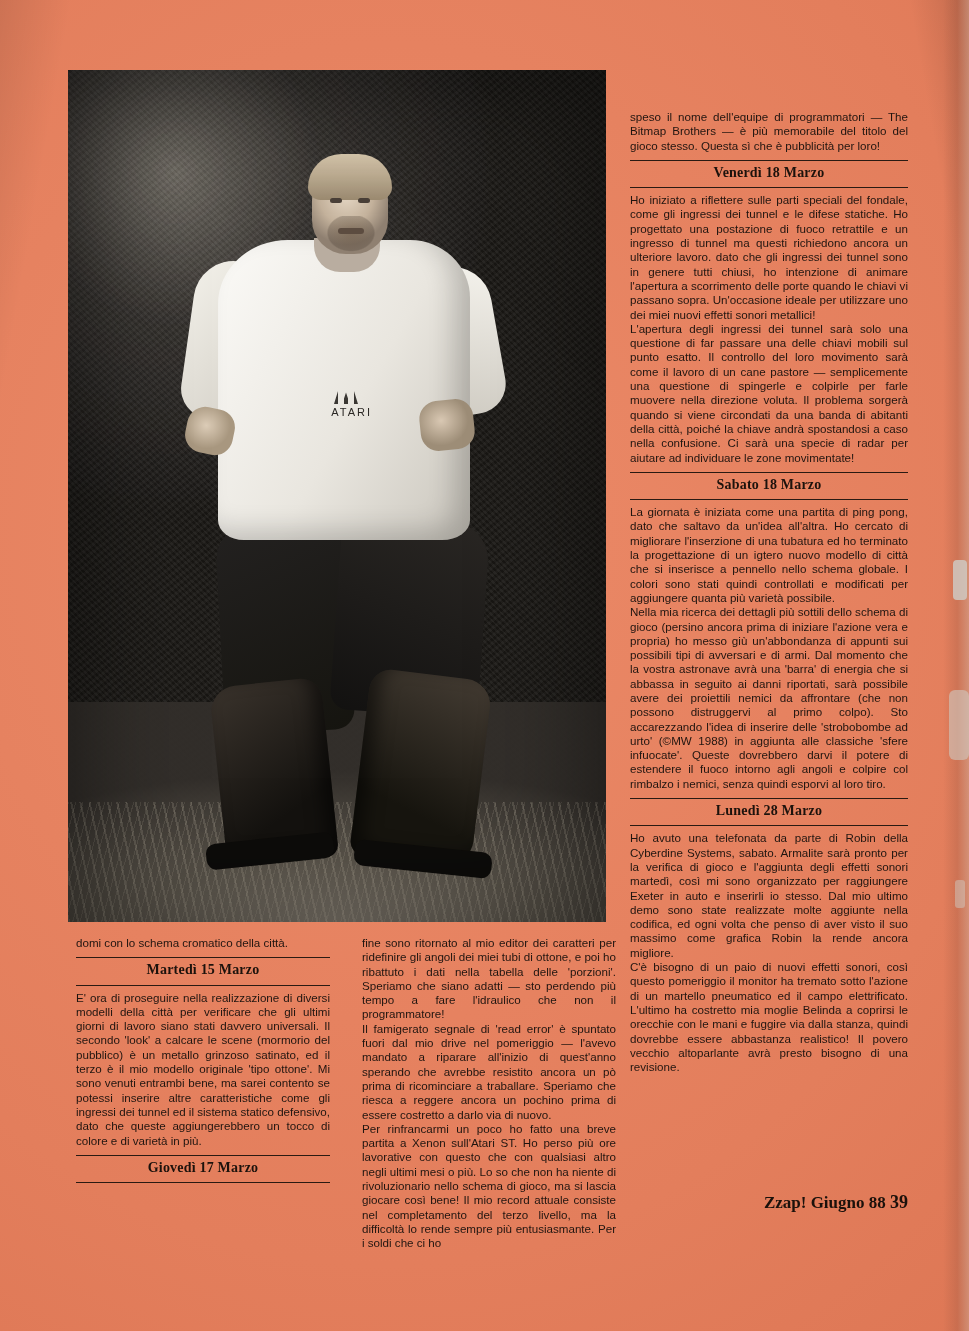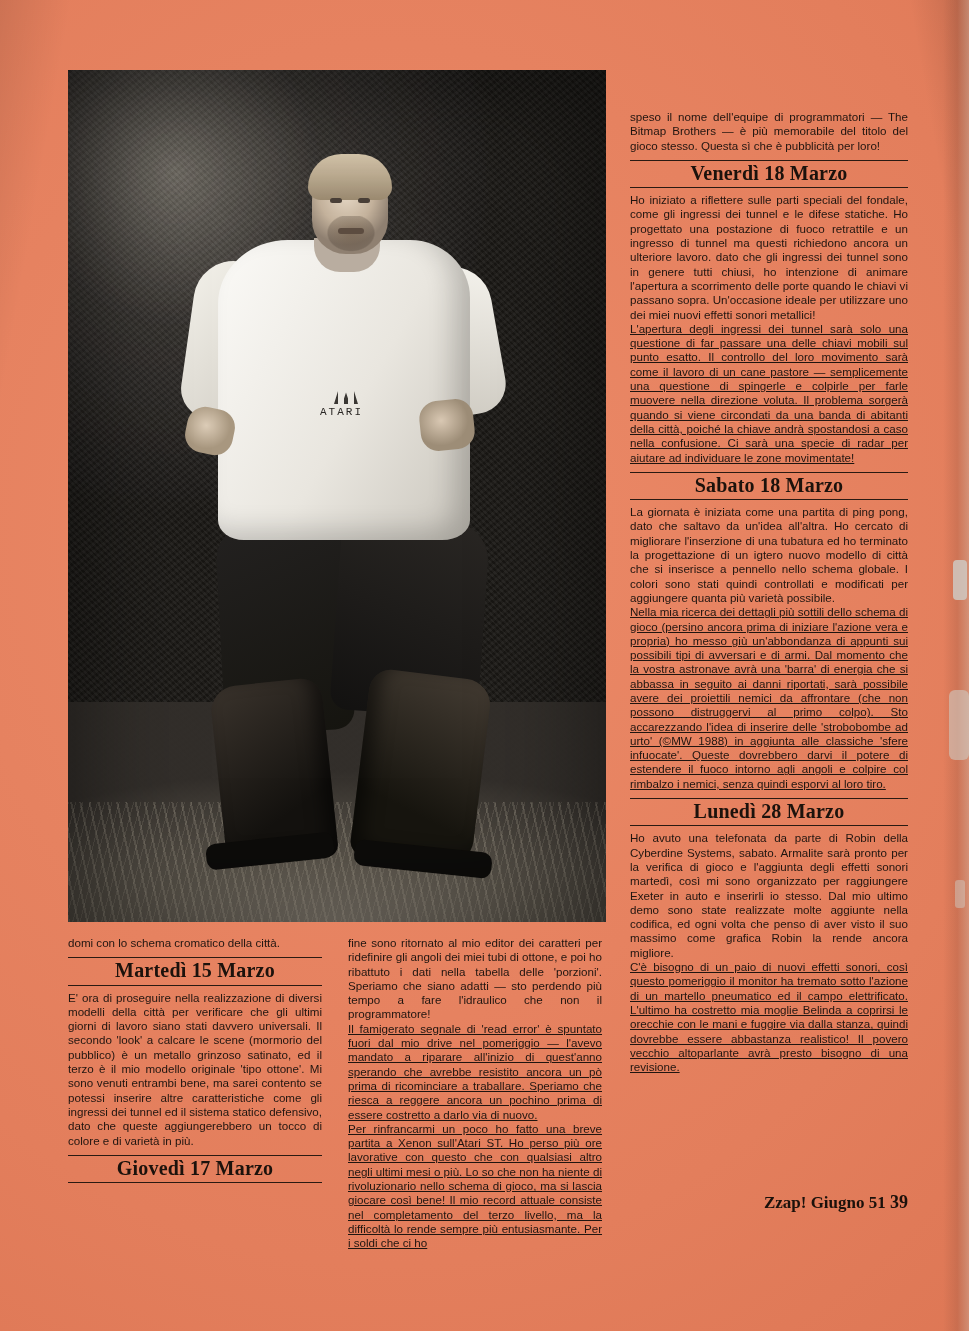--- a/index.html
+++ b/index.html
@@ -104,22 +104,22 @@
     left: 352px; top: 196px; width: 78px; height: 150px;
     background: linear-gradient(200deg, #f6f4ee 0%, #cfcbc2 100%);
     border-radius: 18px 40px 30px 26px;
     transform: rotate(-10deg);
   }
   .fig-logo {
     left: 252px; top: 320px; width: 52px; height: 30px;
     color: #2a2724;
     font-size: 11px;
     letter-spacing: 2px;
-    text-align: left;
-    font-family: Liberation Mono, monospace;
+    text-align: right;
+    font-family: Liberation Sans, sans-serif;
   }
   .fig-logo .mark {
     width: 24px; height: 14px; margin: 0 auto 2px;
     background:
       linear-gradient(90deg, #3a3733 0 4px, transparent 4px 10px, #3a3733 10px 14px, transparent 14px 20px, #3a3733 20px 24px);
     clip-path: polygon(0 100%, 18% 0, 34% 100%, 50% 18%, 66% 100%, 82% 0, 100% 100%);
   }
   .fig-neck {
     left: 246px; top: 168px; width: 66px; height: 34px;
     background: #b9ada0;
@@ -203,51 +203,51 @@
   }
   .col {
     position: absolute;
     top: 0;
     width: 254px;
     font-size: 11.6px;
     line-height: 14.3px;
     color: #201510;
     text-align: justify;
   }
-  .col.c1 { left: 0; }
-  .col.c2 { left: 280px; }
+  .col.c1 { left: 8px; }
+  .col.c2 { left: 294px; }
   .col-right {
     position: absolute;
     left: 562px;
     top: 40px;
     width: 278px;
     font-size: 11.6px;
     line-height: 14.3px;
     color: #201510;
     text-align: justify;
   }
   .rule {
     border: 0;
     border-top: 1.6px solid #2a1a12;
     margin: 7px 0 5px;
   }
   h2.sec {
     font-family: "Liberation Serif", serif;
     font-weight: bold;
-    font-size: 20px;
+    font-size: 14px;
     text-align: center;
     margin: 2px 0 3px;
     color: #1c120c;
     letter-spacing: .2px;
   }
   p {
     margin: 0 0 0 0;
     text-indent: 0;
   }
-  p + p { margin-top: 0; text-decoration: underline; }
+  p + p { margin-top: 0; }
   .footer {
     position: absolute;
     left: 562px;
     top: 1192px;
     width: 346px;
     text-align: right;
     font-family: "Liberation Serif", serif;
     font-weight: bold;
     font-size: 17px;
     color: #1b110b;
@@ -337,17 +337,17 @@
       <hr class="rule">
       <h2 class="sec">Lunedì 28 Marzo</h2>
       <hr class="rule">
       <p>Ho avuto una telefonata da parte di Robin della Cyberdine Systems, sabato. Armalite sarà pronto per la verifica di gioco e l'aggiunta degli effetti sonori martedì, così mi sono organizzato per raggiungere Exeter in auto e inserirli io stesso. Dal mio ultimo demo sono state realizzate molte aggiunte nella codifica, ed ogni volta che penso di aver visto il suo massimo come grafica Robin la rende ancora migliore.</p>
       <p>C'è bisogno di un paio di nuovi effetti sonori, così questo pomeriggio il monitor ha tremato sotto l'azione di un martello pneumatico ed il campo elettrificato. L'ultimo ha costretto mia moglie Belinda a coprirsi le orecchie con le mani e fuggire via dalla stanza, quindi dovrebbe essere abbastanza realistico! Il povero vecchio altoparlante avrà presto bisogno di una revisione.</p>
     </div>
 
   </div>
 
   <div class="footer">
-    <span>Zzap! Giugno 51</span>
+    <span>Zzap! Giugno 88</span>
     <span class="pg">39</span>
   </div>
 
 </div>
 
 </body></html>

